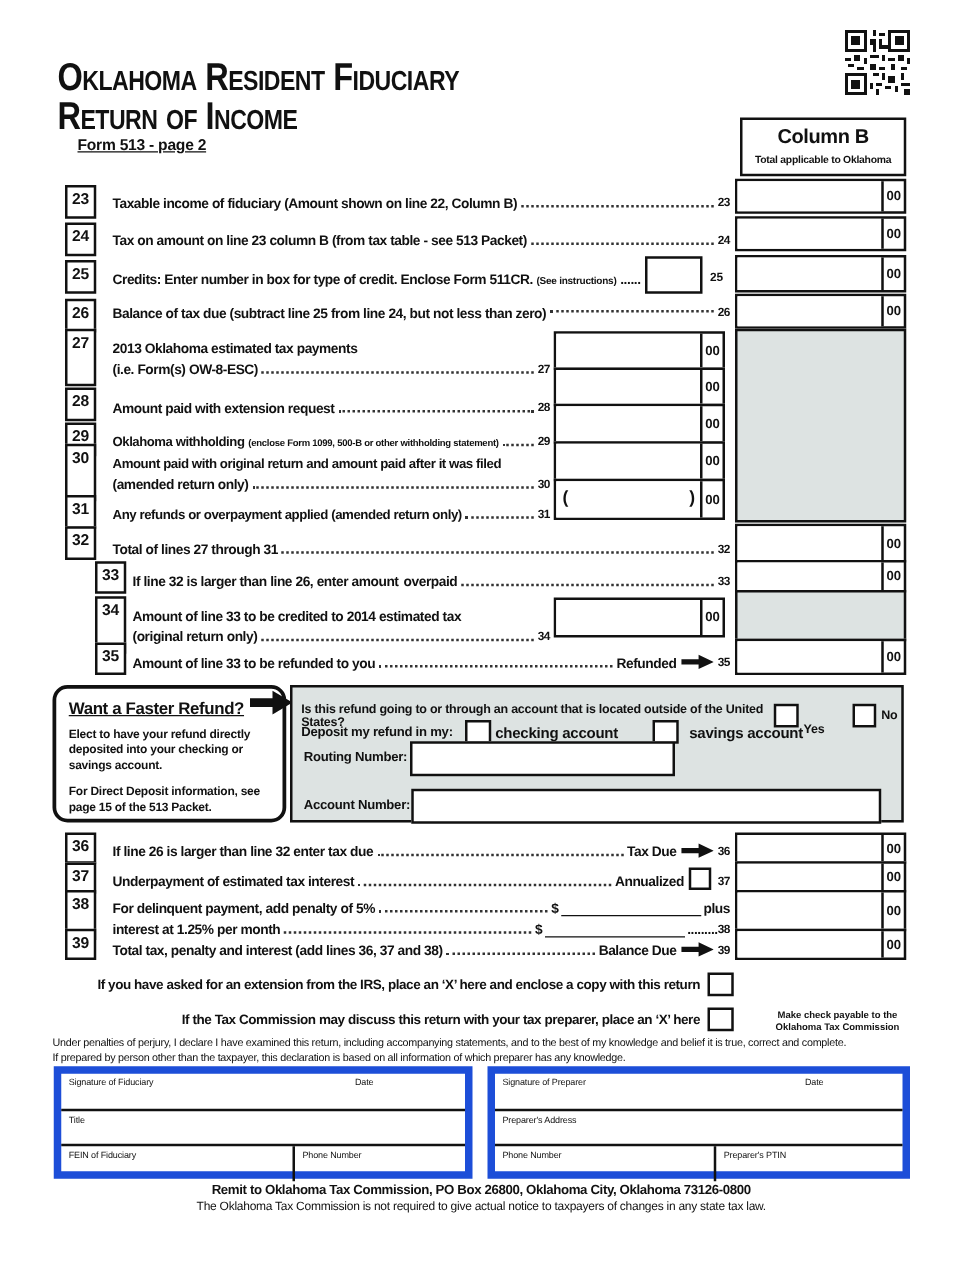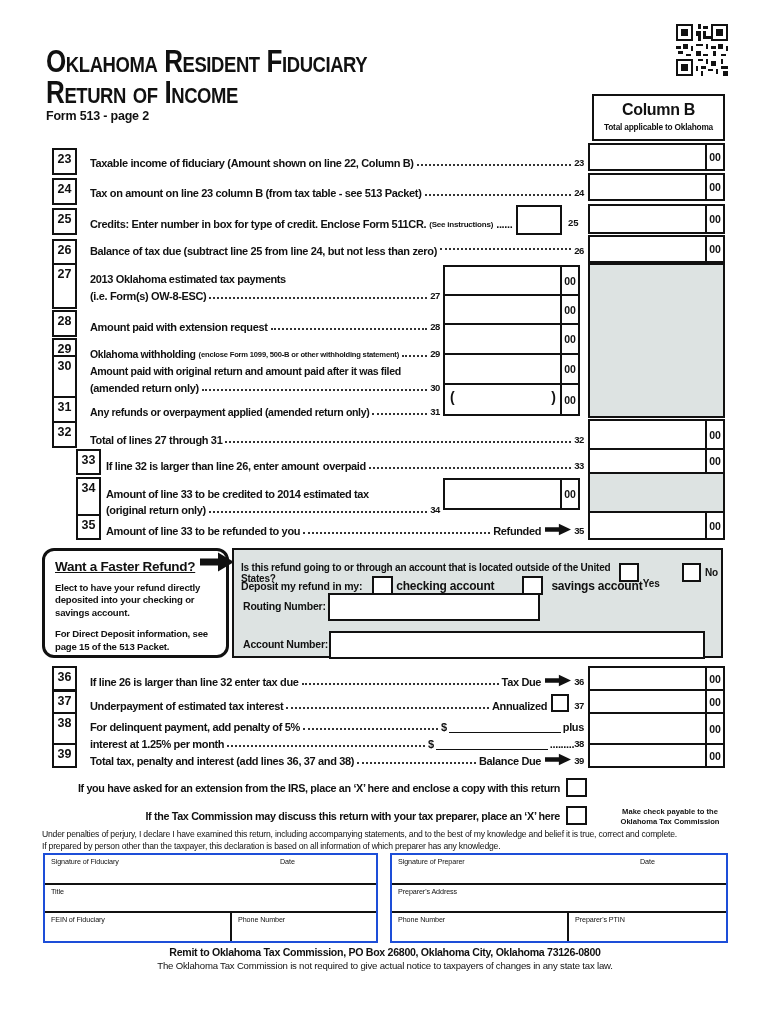--- a/index.html
+++ b/index.html
@@ -52,38 +52,38 @@
   .dep-lab { font-weight:bold; font-size:10.5px; letter-spacing:-0.2px; }
   .dep-acct { font-weight:bold; font-size:12px; letter-spacing:-0.2px; }
   .dep-input { position:absolute; background:#fff; border:2px solid #111; }
 
   
   .bold-line { position:absolute; font-weight:bold; font-size:10.8px; letter-spacing:-0.35px; white-space:nowrap; }
   .fine { position:absolute; font-size:8.6px; letter-spacing:-0.2px; white-space:nowrap; }
   .makecheck { position:absolute; font-weight:bold; font-size:7.6px; text-align:center; line-height:1.3; }
 
   
-  .sigblock { position:absolute; border:2px solid #1d4ed8; background:#fff; }
+  .sigblock { position:absolute; border:6px solid #1d4ed8; background:#fff; }
   .sigrow { position:relative; border-bottom:2px solid #111; }
   .sigrow:last-child { border-bottom:none; }
   .siglabel { position:absolute; top:2px; left:6px; font-size:7.2px; letter-spacing:-0.1px; }
   .siglabel.second { left:auto; }
   .sigcell-divider { position:absolute; top:0; bottom:0; border-left:2px solid #111; }
 
   .footer-bold { position:absolute; width:770px; text-align:center; font-weight:bold; font-size:10.6px; letter-spacing:-0.3px; }
   .footer-reg { position:absolute; width:770px; text-align:center; font-size:9.6px; letter-spacing:-0.2px; }
 </style>
 </head>
 <body>
 
 <div class="page">
 
   <div class="abs title" style="left:46px; top:46px;">Oklahoma Resident Fiduciary</div>
   <div class="abs title" style="left:46px; top:77px;">Return of Income</div>
-  <div class="abs formlabel" style="left:46px; top:109px;">Form 513 - page 2</div>
+  <div class="abs formlabel" style="left:62px; top:109px;text-decoration:underline;">Form 513 - page 2</div>
 
   <div class="abs" style="left:676px; top:24px;">
     <svg width="52" height="52" viewBox="0 0 21 21" shape-rendering="crispEdges">
       <rect x="0" y="0" width="21" height="21" fill="#fff"></rect>
       <g fill="#111">
         <rect x="0" y="0" width="7" height="7"></rect>
           <rect x="1" y="1" width="5" height="5" fill="#fff"></rect>
           <rect x="2" y="2" width="3" height="3"></rect>
         <rect x="14" y="0" width="7" height="7"></rect>
           <rect x="15" y="1" width="5" height="5" fill="#fff"></rect>

